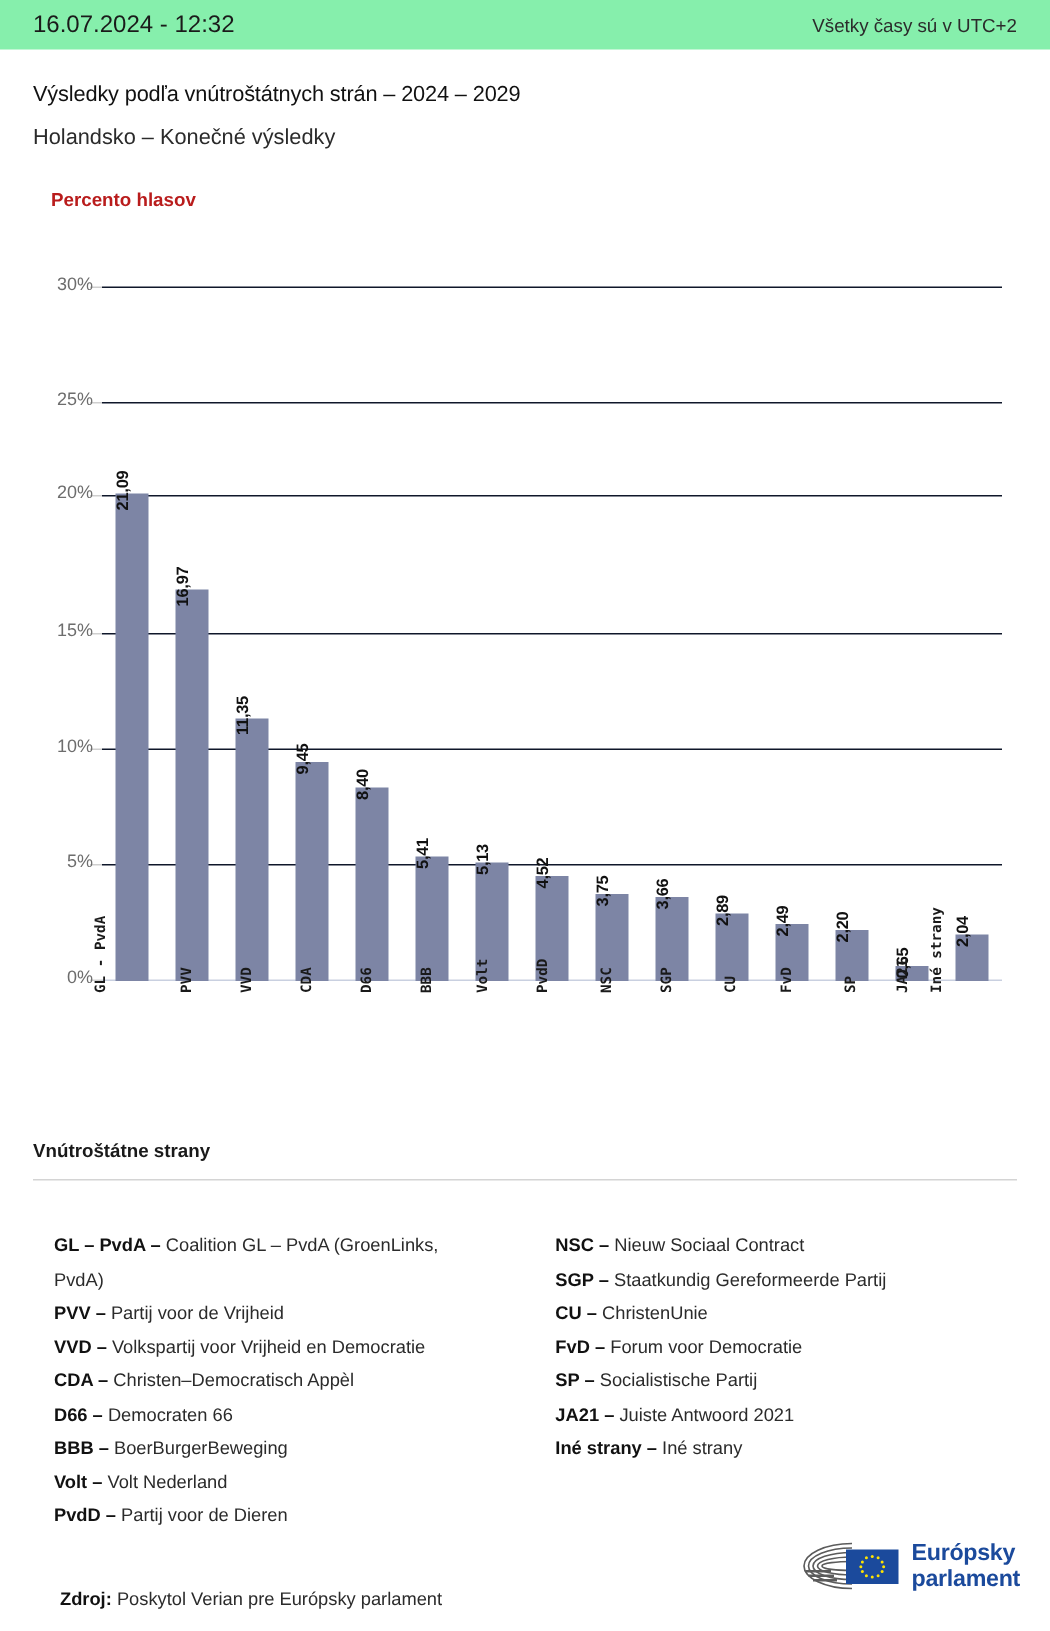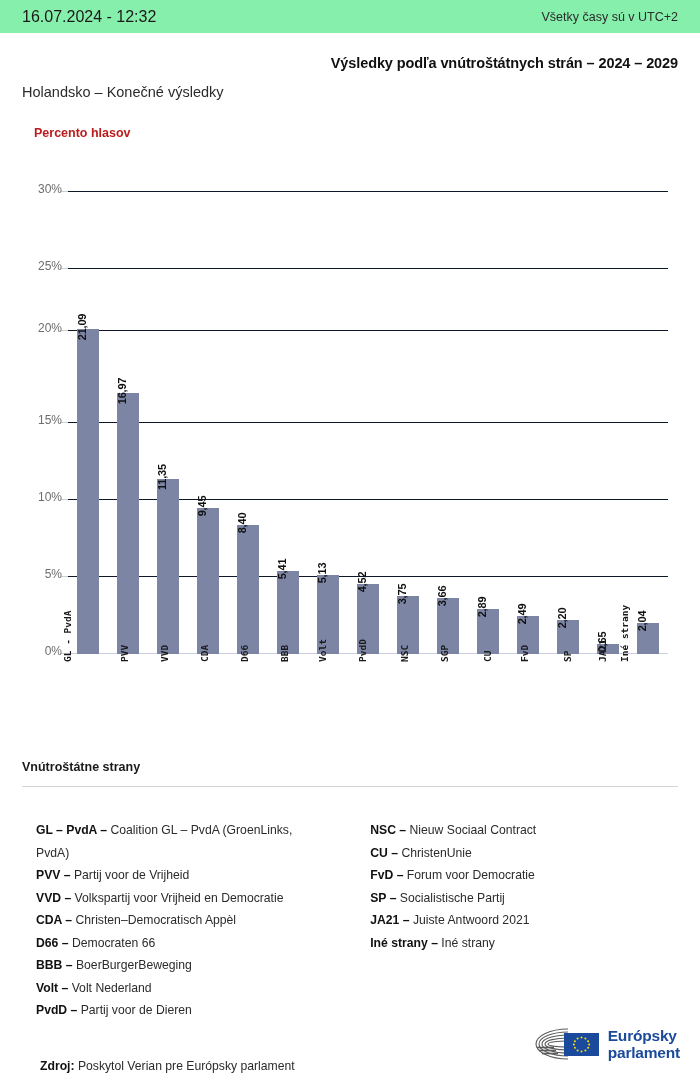--- a/index.html
+++ b/index.html
@@ -23,25 +23,24 @@
   }
   .topbar-tz {
     font-size: 12.5px;
     color: #2b2b2b;
   }
 
   
   .head-wrap { padding: 20px 22px 0 22px; }
   .title {
     font-size: 14.5px;
-    font-weight: bold;
+    font-weight: normal;
     letter-spacing: -0.1px;
     color: #111111;
     line-height: 20px;
-    text-align: right;
   }
   .subtitle {
     font-size: 14.5px;
     font-weight: normal;
     color: #2b2b2b;
     margin-top: 9px;
     line-height: 20px;
   }
 
   
@@ -346,20 +345,21 @@
         <div class="legend-item"><b>PVV –</b><span> Partij voor de Vrijheid</span></div>
         <div class="legend-item"><b>VVD –</b><span> Volkspartij voor Vrijheid en Democratie</span></div>
         <div class="legend-item"><b>CDA –</b><span> Christen–Democratisch Appèl</span></div>
         <div class="legend-item"><b>D66 –</b><span> Democraten 66</span></div>
         <div class="legend-item"><b>BBB –</b><span> BoerBurgerBeweging</span></div>
         <div class="legend-item"><b>Volt –</b><span> Volt Nederland</span></div>
         <div class="legend-item"><b>PvdD –</b><span> Partij voor de Dieren</span></div>
       </div>
     <div class="legend-col" id="legend-right">
         <div class="legend-item"><b>NSC –</b><span> Nieuw Sociaal Contract</span></div>
+        <div class="legend-item"><b>SGP –</b><span> Staatkundig Gereformeerde Partij</span></div>
         <div class="legend-item"><b>CU –</b><span> ChristenUnie</span></div>
         <div class="legend-item"><b>FvD –</b><span> Forum voor Democratie</span></div>
         <div class="legend-item"><b>SP –</b><span> Socialistische Partij</span></div>
         <div class="legend-item"><b>JA21 –</b><span> Juiste Antwoord 2021</span></div>
         <div class="legend-item"><b>Iné strany –</b><span> Iné strany</span></div>
       </div>
   </div>
 </div>
 
 <div class="footer">

